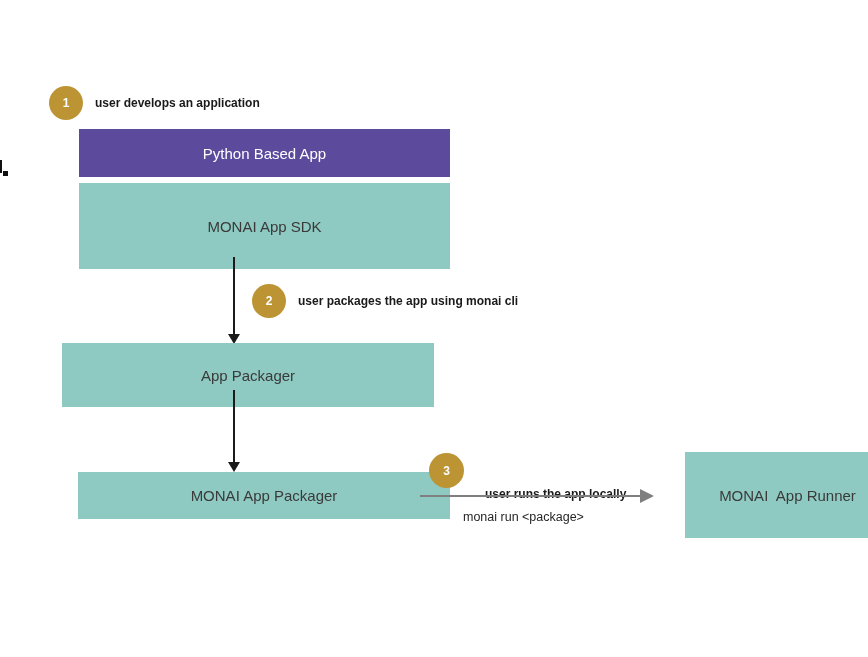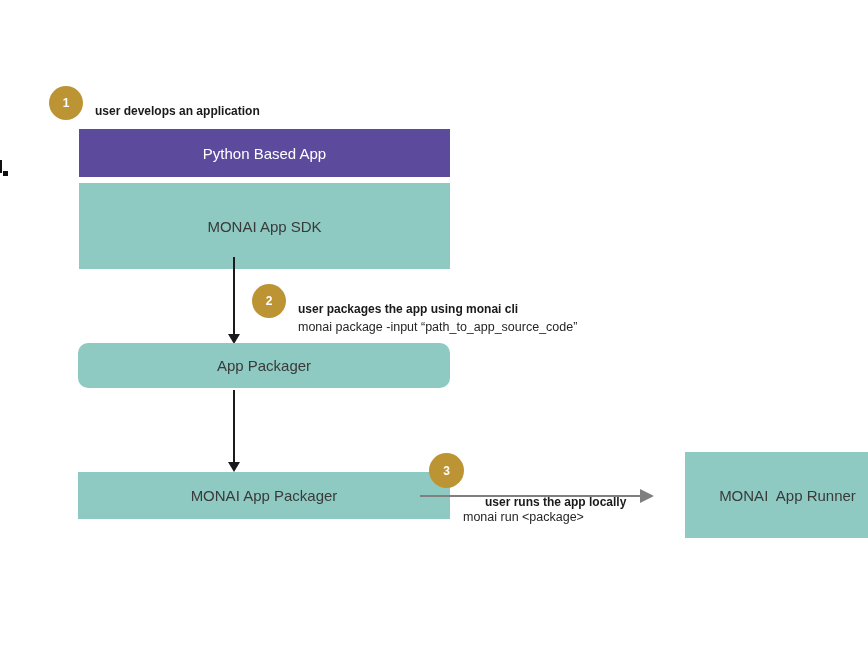--- a/index.html
+++ b/index.html
@@ -34,21 +34,20 @@
     justify-content: center;
     font-size: 12px;
     font-weight: bold;
   }
   .step-label {
     position: absolute;
     font-size: 12px;
     font-weight: bold;
     color: #1a1a1a;
     white-space: pre;
-    margin-top: 8px;
   }
   .step-cmd {
     position: absolute;
     font-size: 12.5px;
     color: #262626;
     white-space: pre;
   }
   .vline { position: absolute; width: 2px; background: #1a1a1a; }
   .hline { position: absolute; height: 2px; background: #7f7f7f; }
   .head-down {
@@ -86,23 +85,22 @@
     <span>MONAI App SDK</span>
   </div>
 
   <div class="vline" style="left:233px; top:257px; height:78px;"></div>
   <div class="head-down" style="left:228px; top:334px;"></div>
 
   <div class="step-circle" style="left:252px; top:284px; width:34px; height:34px;">
     <span>2</span>
   </div>
   <div class="step-label" style="left:298px; top:294px;">user packages the app using monai cli</div>
-  <div class="step-cmd" style="left:298px; top:320px;">monai package -input “path_to_app_source_code”</div>
 
-  <div class="box teal" style="left:48px; top:343px; width:372px; height:45px;border-radius:10px;">
+  <div class="box teal" style="left:32px; top:343px; width:372px; height:64px;">
     <span>App Packager</span>
   </div>
 
   <div class="vline" style="left:233px; top:390px; height:73px;"></div>
   <div class="head-down" style="left:228px; top:462px;"></div>
 
   <div class="box teal" style="left:48px; top:472px; width:372px; height:47px;">
     <span>MONAI App Packager</span>
   </div>
 

